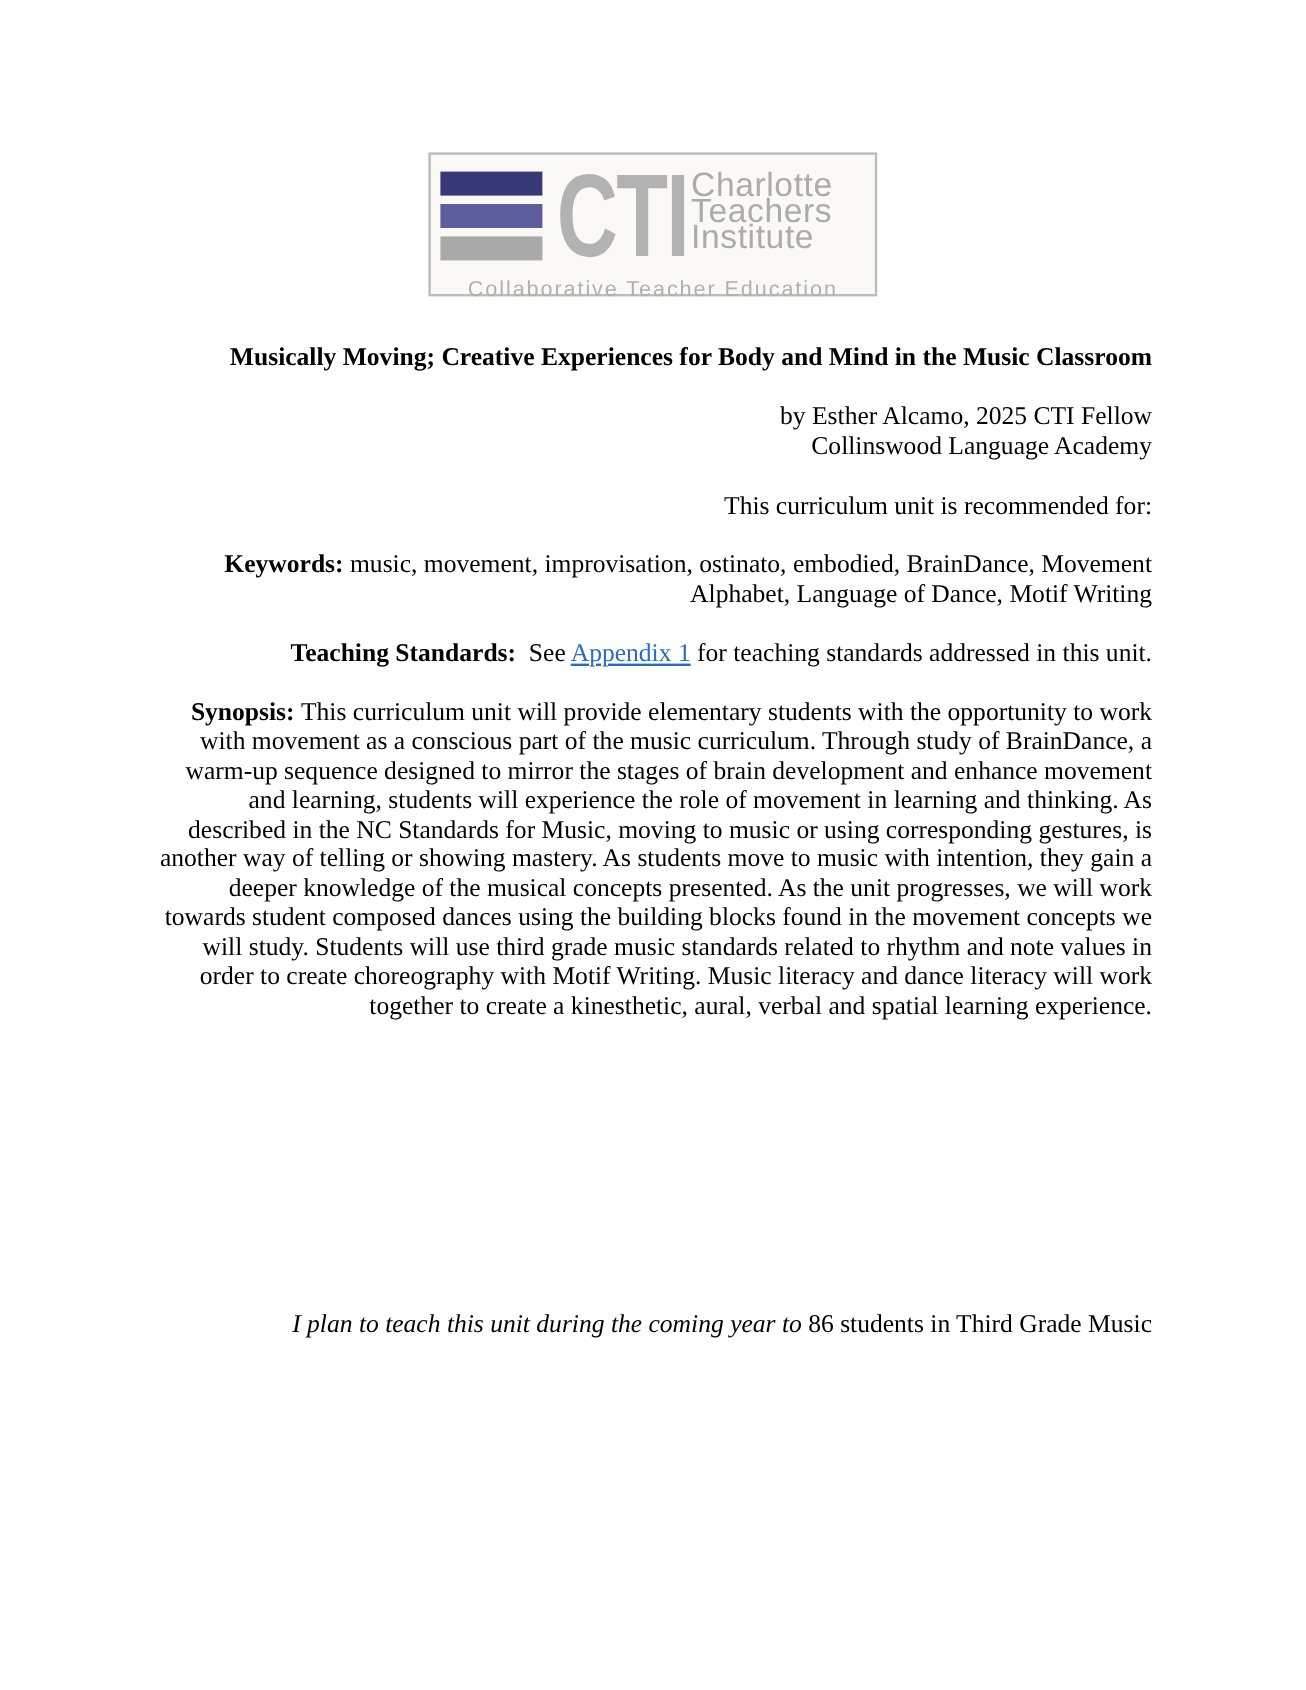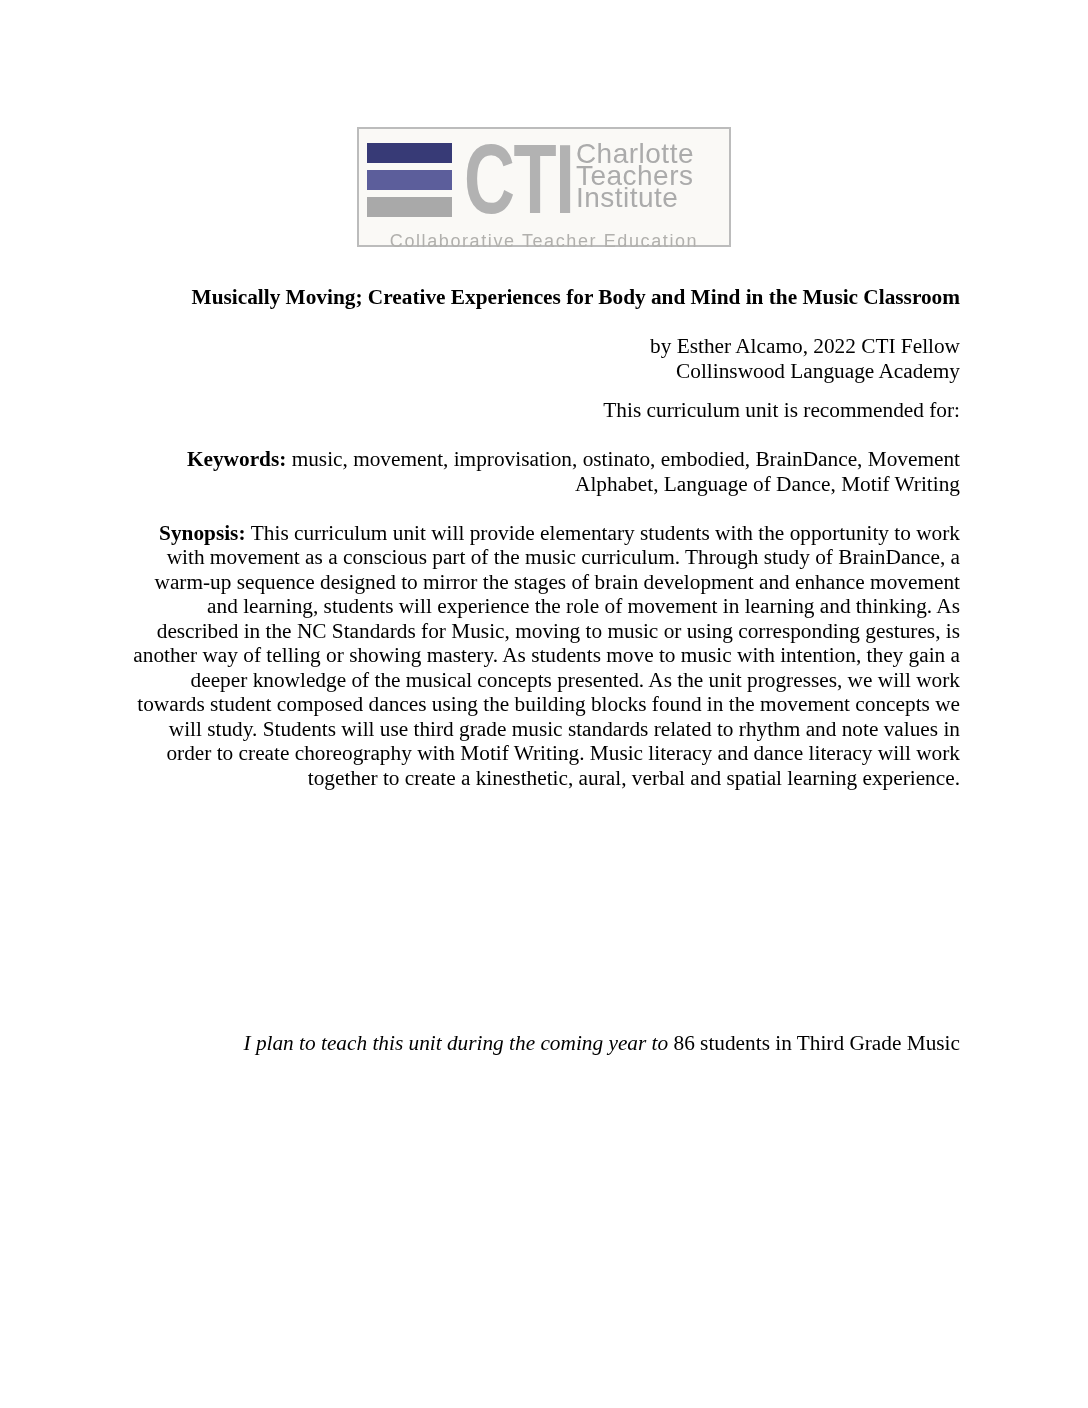--- a/index.html
+++ b/index.html
@@ -106,27 +106,28 @@
       </div>
     </div>
     <div class="logo-tagline">Collaborative Teacher Education</div>
   </div>
 
   <div class="content">
 
     <p class="center bold title">Musically Moving; Creative Experiences for Body and Mind in the Music Classroom</p>
 
     <div class="gap">
-      <p class="center">by Esther Alcamo, 2022 CTI Fellow</p>
+      <p class="center">by Esther Alcamo, 2025 CTI Fellow</p>
       <p class="center">Collinswood Language Academy</p>
     </div>
 
-    <p class="center gap" style="margin-top:15px">This curriculum unit is recommended for:</p>
+    <p class="center gap" style="margin-top:26px">This curriculum unit is recommended for:</p>
 
     <p class="gap pre"><span class="bold">Keywords: </span><span>music, movement, improvisation, ostinato, embodied, BrainDance, Movement Alphabet, Language of Dance, Motif Writing</span></p>
 
+    <p class="gap pre"><span class="bold">Teaching Standards:</span><span>  See </span><a class="link">Appendix 1</a><span> for teaching standards addressed in this unit.</span></p>
 
     <p class="gap pre"><span class="bold">Synopsis: </span><span>This curriculum unit will provide elementary students with the opportunity to work with movement as a conscious part of the music curriculum. Through study of BrainDance, a warm-up sequence designed to mirror the stages of brain development and enhance movement and learning, students will experience the role of movement in learning and thinking. As described in the NC Standards for Music, moving to music or using corresponding gestures, is another way of telling or showing mastery. As students move to music with intention, they gain a deeper knowledge of the musical concepts presented. As the unit progresses, we will work towards student composed dances using the building blocks found in the movement concepts we will study. Students will use third grade music standards related to rhythm and note values in order to create choreography with Motif Writing. Music literacy and dance literacy will work together to create a kinesthetic, aural, verbal and spatial learning experience.</span></p>
 
     <p class="footer-note pre"><span class="italic">I plan to teach this unit during the coming year to </span><span>86 students in Third Grade Music</span></p>
 
   </div>
 </div>
 
 </body></html>

